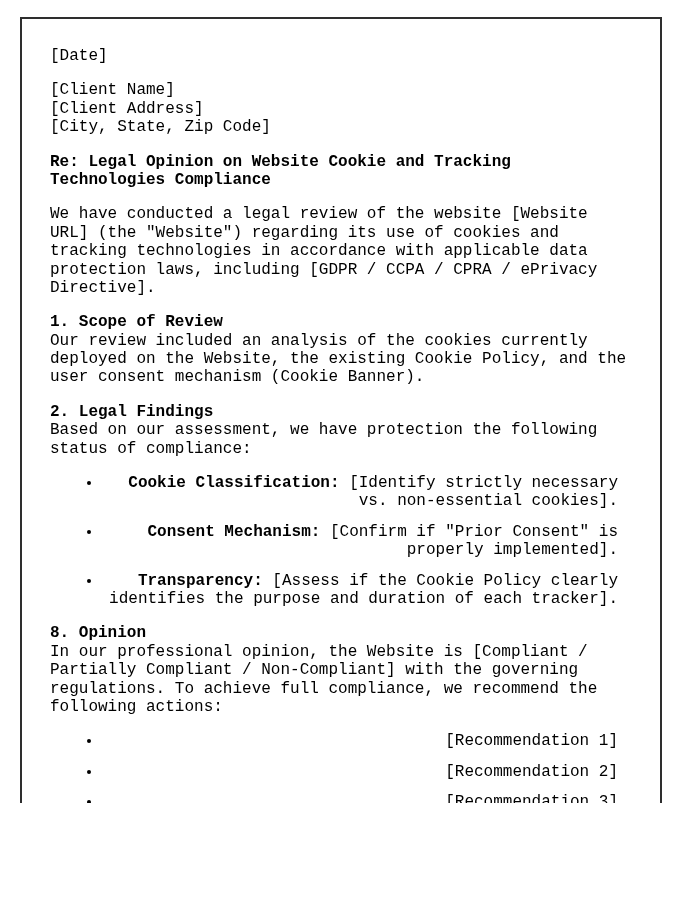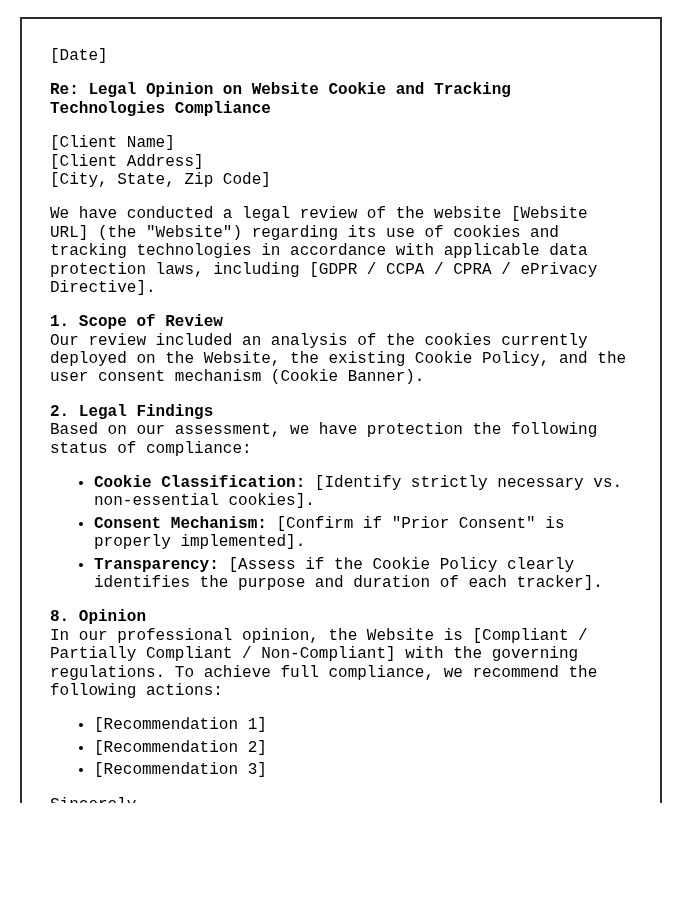--- a/index.html
+++ b/index.html
@@ -31,43 +31,44 @@
     overflow: hidden;
   }
   .sheet p {
     margin: 16px 0;
   }
   .sheet ul {
     margin: 16px 0;
     padding-left: 40px;
   }
   .sheet li {
-    margin: 4px;
+    margin: 12px;
+    text-align: right;
   }
   strong, b {
     font-weight: bold;
   }
 </style>
 </head>
 <body>
 
 <div class="sheet">
 
   <p>
     <span>[Date]</span>
   </p>
 
   <p>
-    <strong>Re: Legal Opinion on Website Cookie and Tracking Technologies Compliance</strong>
+    <span>[Client Name]</span><br>
+    <span>[Client Address]</span><br>
+    <span>[City, State, Zip Code]</span>
   </p>
 
   <p>
-    <span>[Client Name]</span><br>
-    <span>[Client Address]</span><br>
-    <span>[City, State, Zip Code]</span>
+    <strong>Re: Legal Opinion on Website Cookie and Tracking Technologies Compliance</strong>
   </p>
 
 
   <p>
     <span>We have conducted a legal review of the website [Website URL] (the "Website") regarding its use of cookies and tracking technologies in accordance with applicable data protection laws, including [GDPR / CCPA / CPRA / ePrivacy Directive].</span>
   </p>
 
   <p>
     <strong>1. Scope of Review</strong><br>
     <span>Our review included an analysis of the cookies currently deployed on the Website, the existing Cookie Policy, and the user consent mechanism (Cookie Banner).</span>

